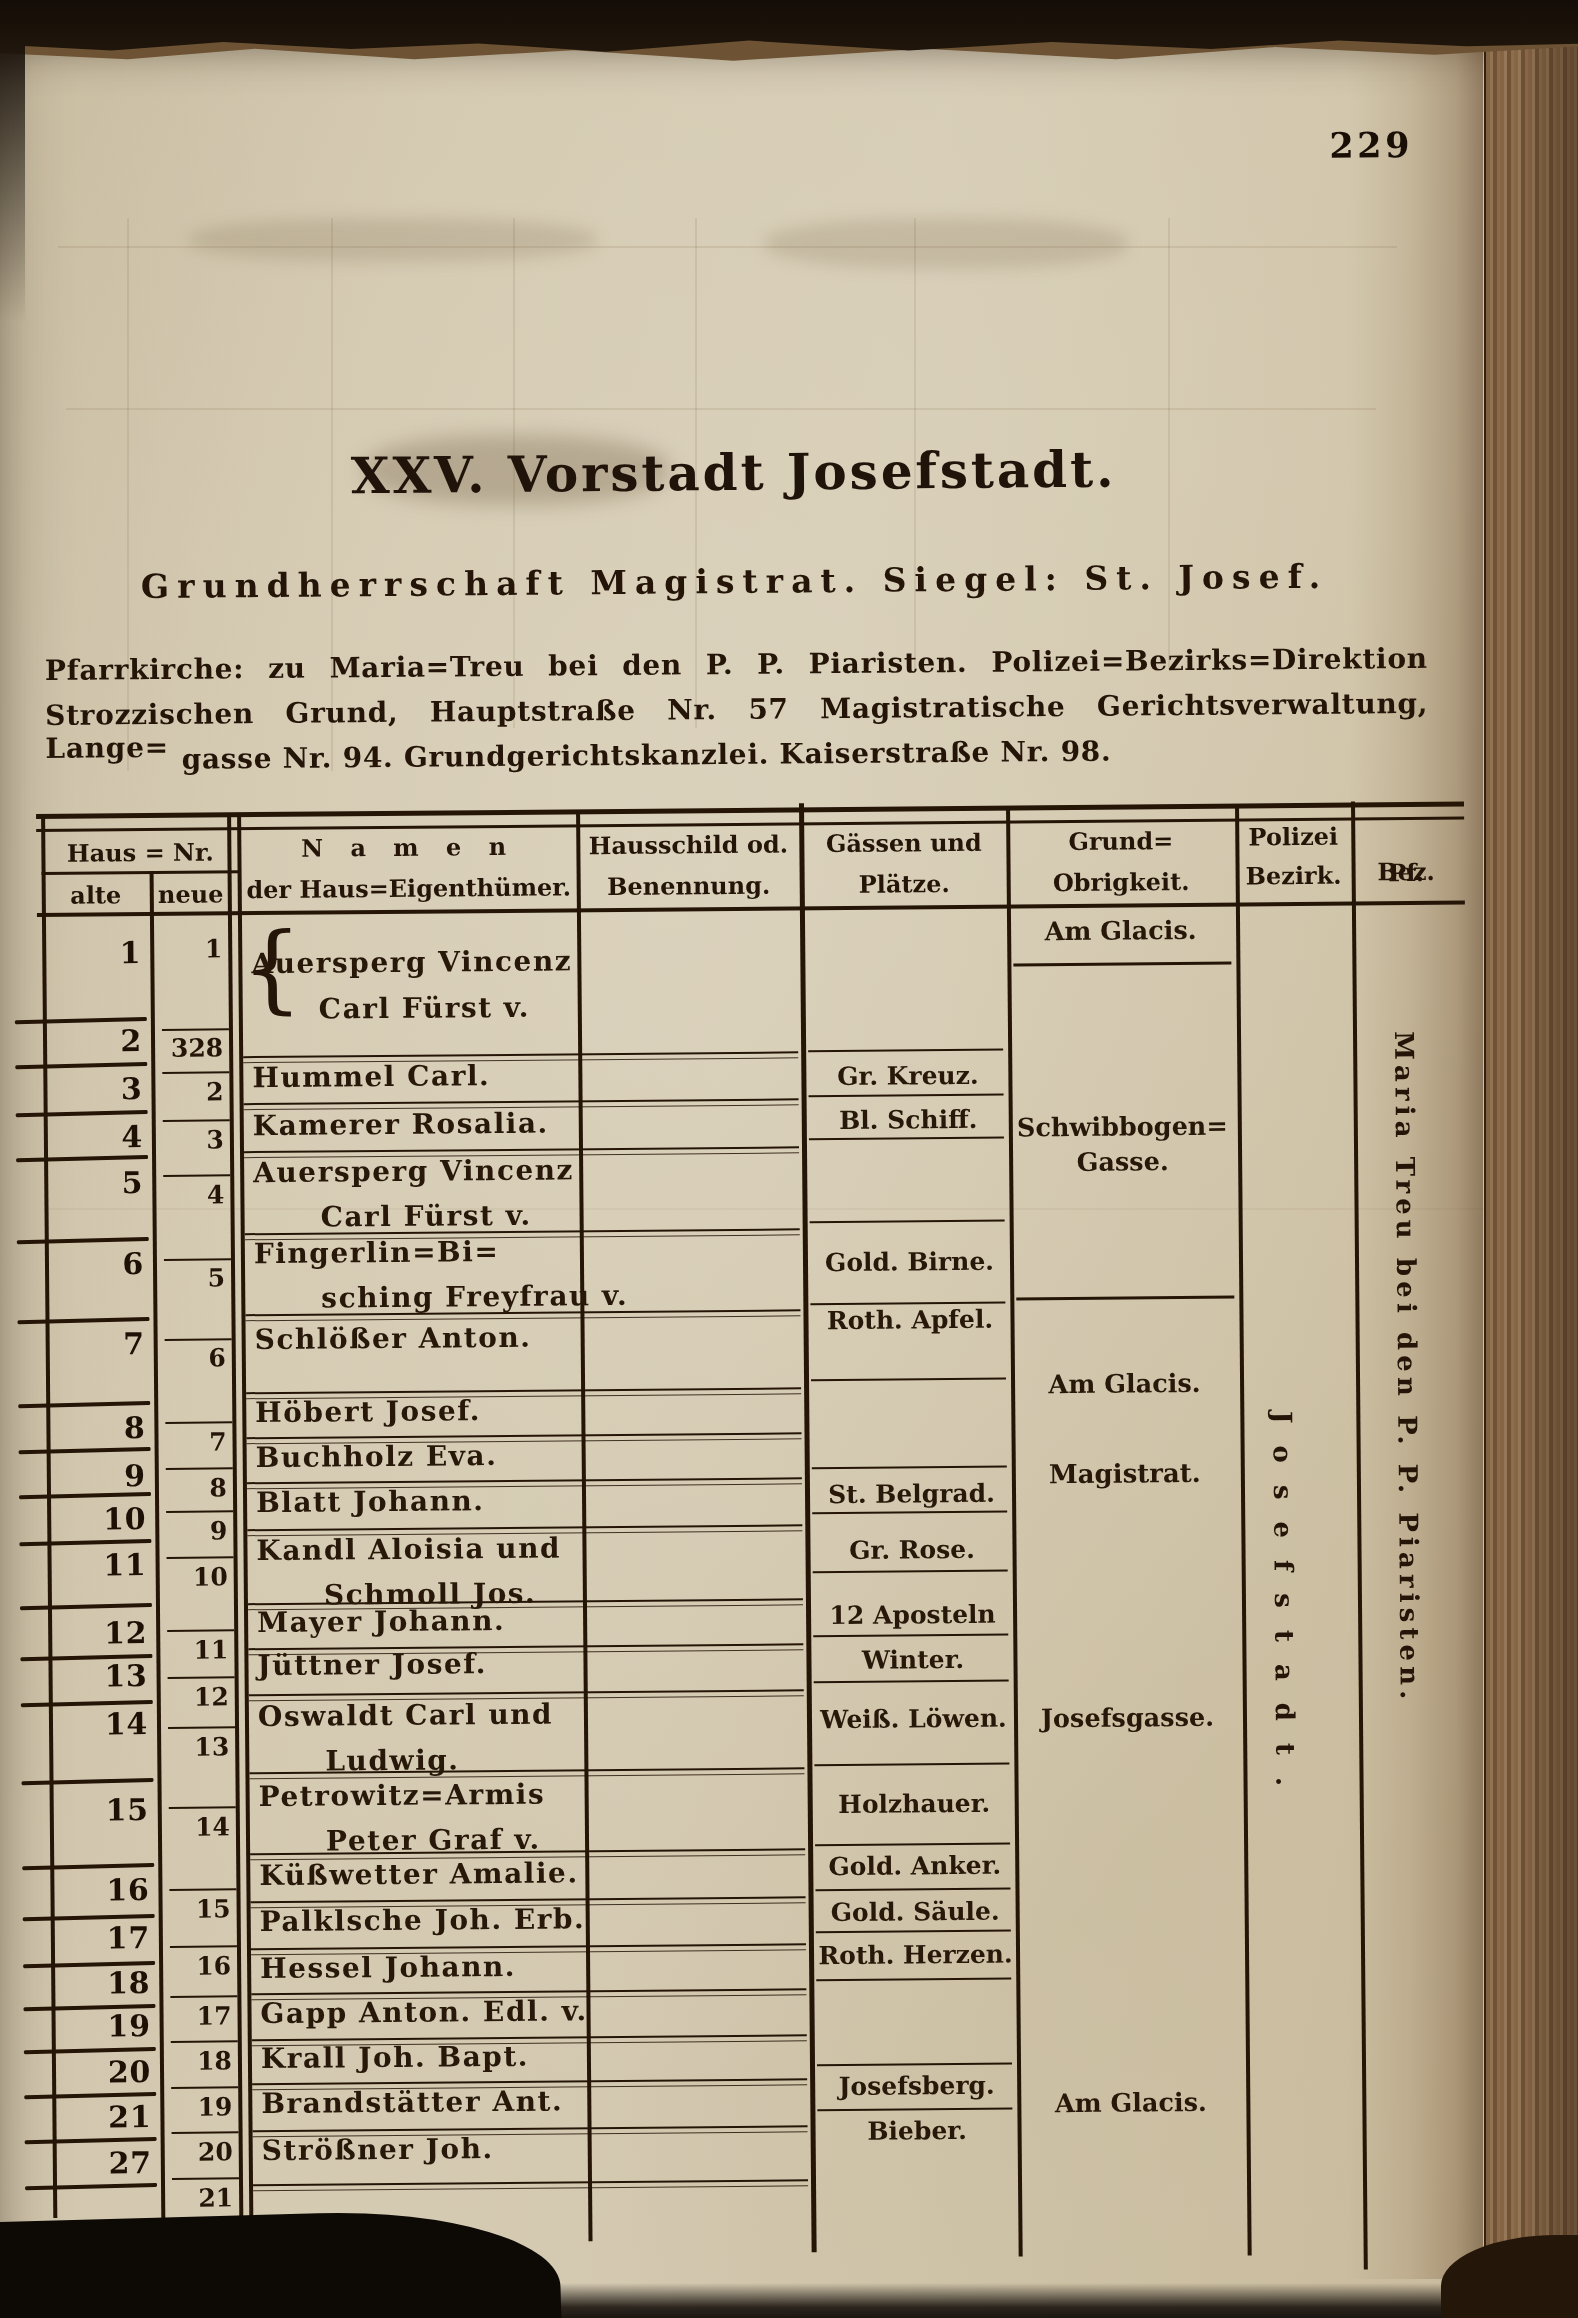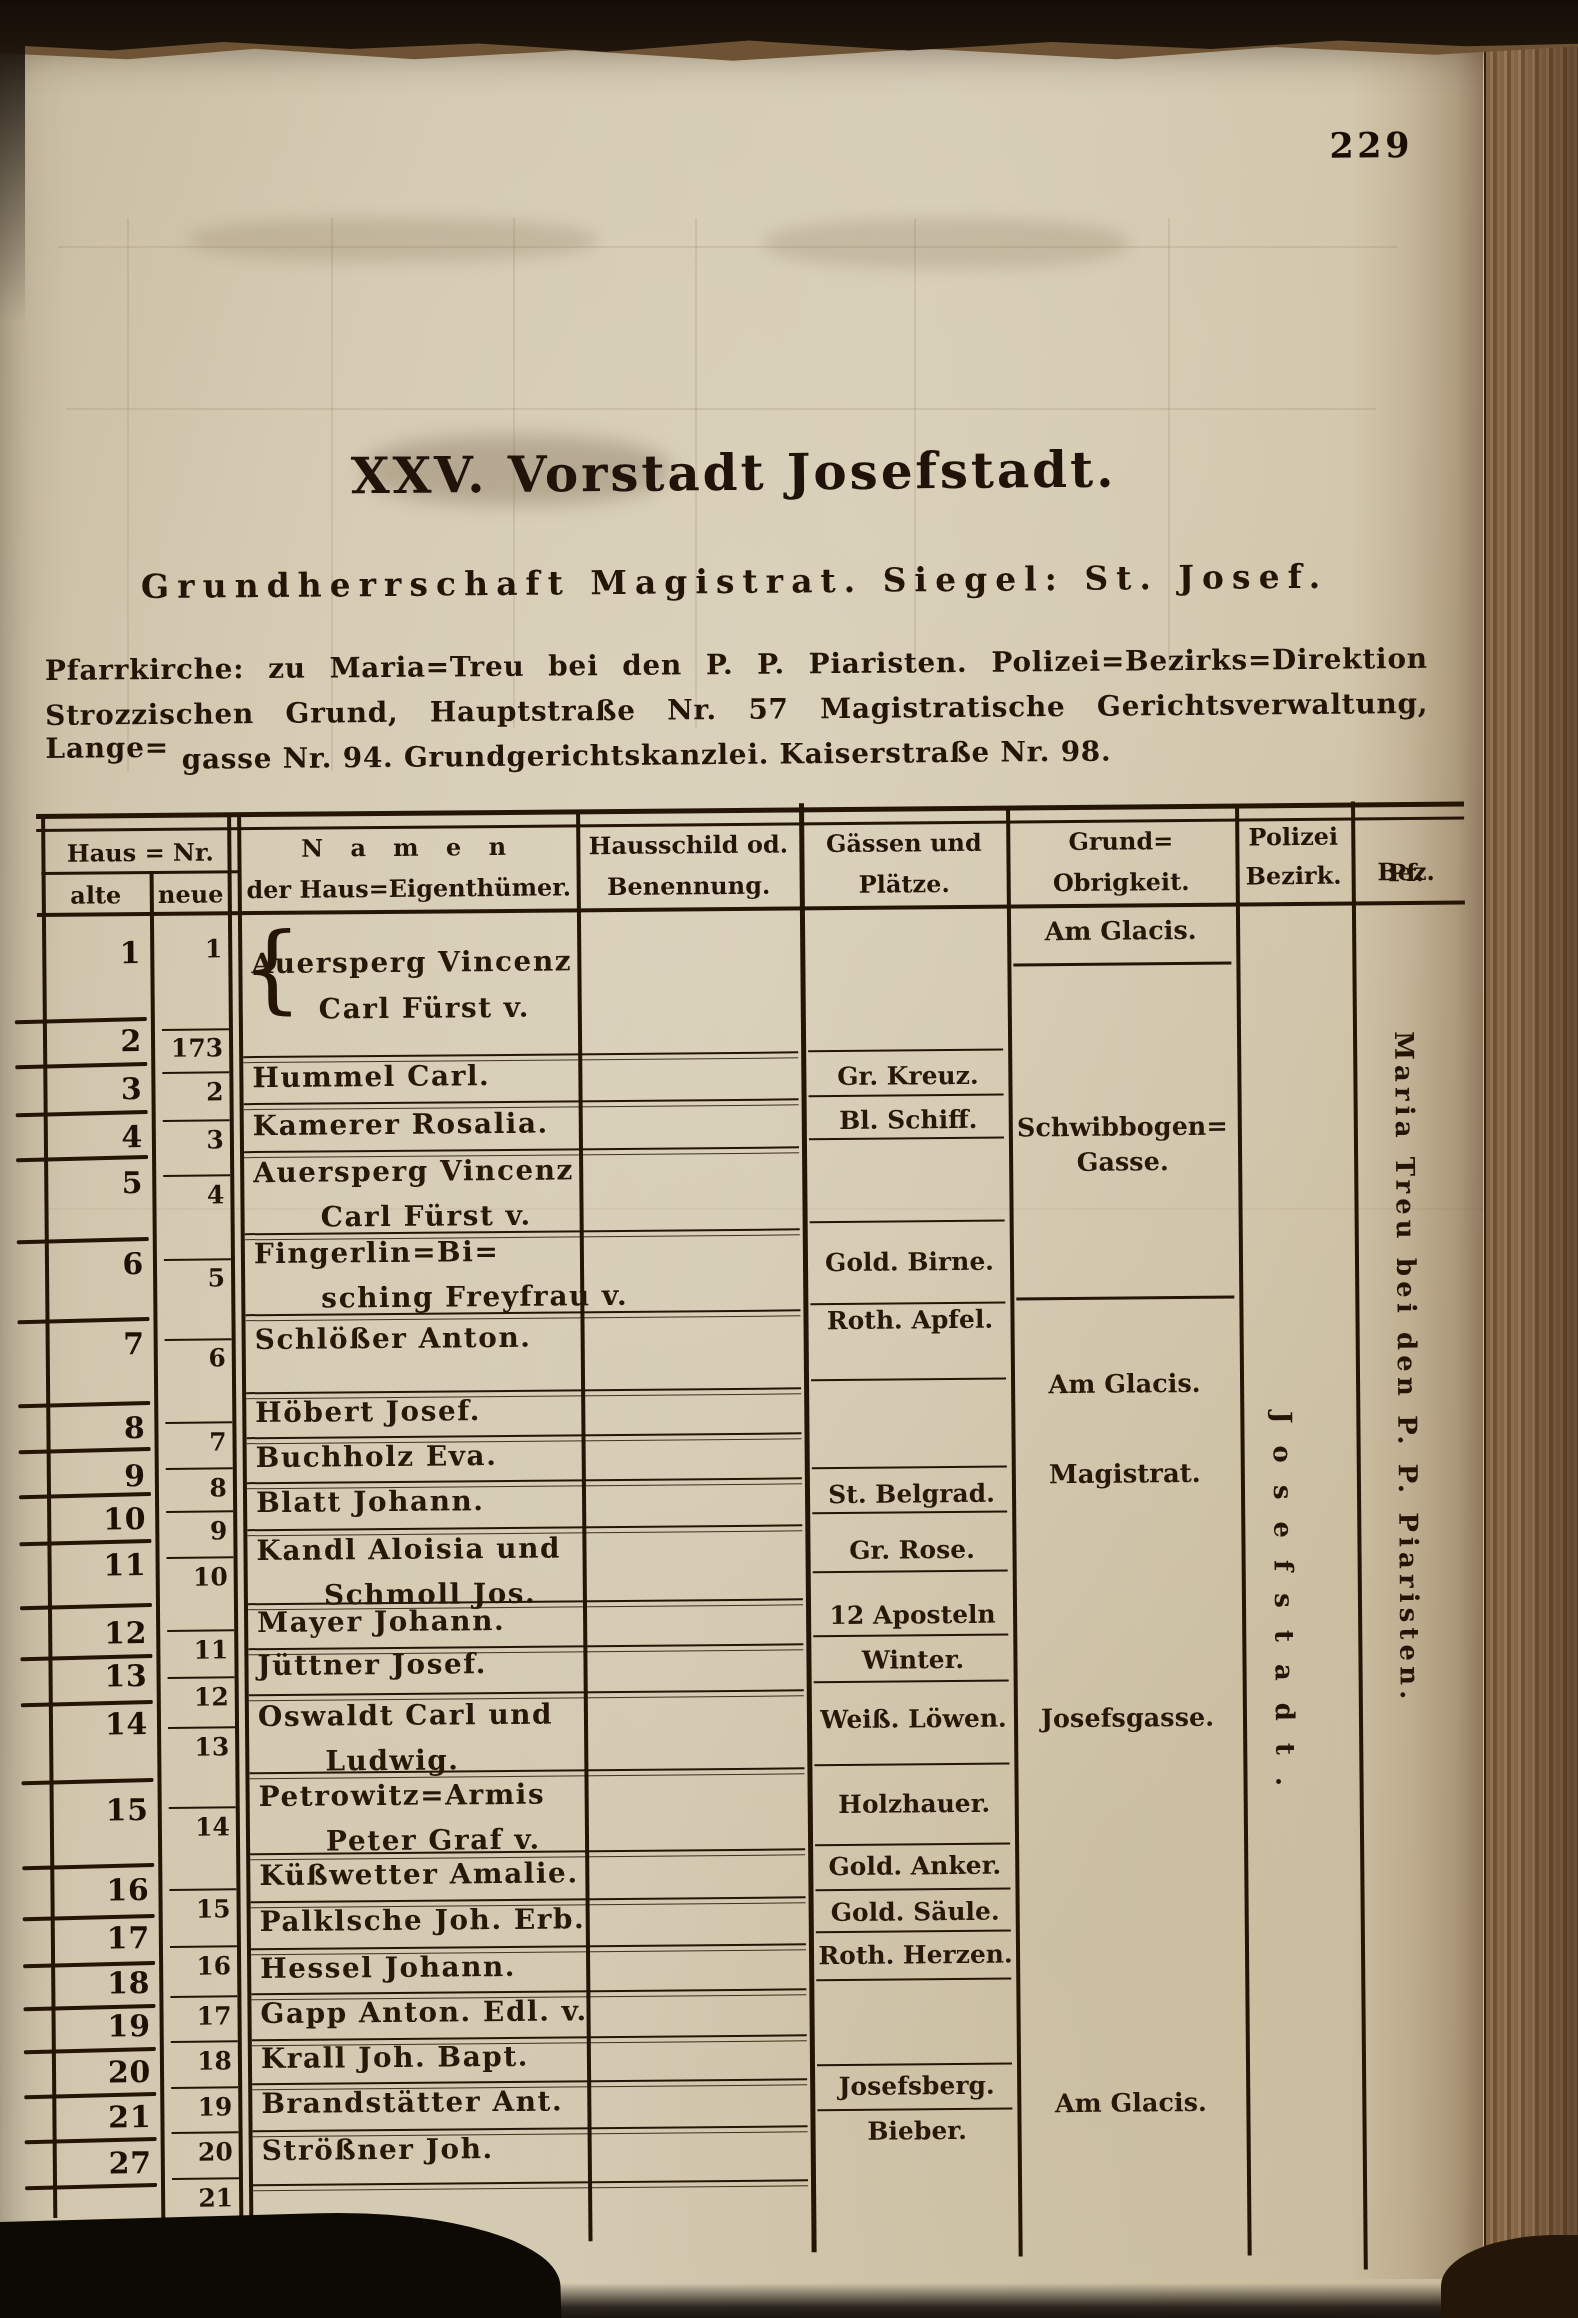--- a/index.html
+++ b/index.html
@@ -234,21 +234,21 @@
         <div class="abs ink num-n" style="left: 57px; top: 1701px; width: 89px;">14</div>
         <div class="abs ink num-n" style="left: 57px; top: 1787px; width: 89px;">15</div>
         <div class="abs ink num-n" style="left: 57px; top: 1867px; width: 89px;">16</div>
         <div class="abs ink num-n" style="left: 57px; top: 1915px; width: 89px;">17</div>
         <div class="abs ink num-n" style="left: 57px; top: 1960px; width: 89px;">18</div>
         <div class="abs ink num-n" style="left: 57px; top: 2003px; width: 89px;">19</div>
         <div class="abs ink num-n" style="left: 57px; top: 2049px; width: 89px;">20</div>
         <div class="abs ink num-n" style="left: 57px; top: 2094px; width: 89px;">21</div>
         <div class="abs ink num-n" style="left: 57px; top: 2140px; width: 89px;">27</div>
         <div class="abs ink num-a" style="left: 160px; top: 930px; width: 67px;">1</div>
-        <div class="abs ink num-a" style="left: 160px; top: 1029px; width: 67px;">173</div>
+        <div class="abs ink num-a" style="left: 160px; top: 1029px; width: 67px;">328</div>
         <div class="abs ink num-a" style="left: 160px; top: 1073px; width: 67px;">2</div>
         <div class="abs ink num-a" style="left: 160px; top: 1121px; width: 67px;">3</div>
         <div class="abs ink num-a" style="left: 160px; top: 1176px; width: 67px;">4</div>
         <div class="abs ink num-a" style="left: 160px; top: 1259px; width: 67px;">5</div>
         <div class="abs ink num-a" style="left: 160px; top: 1339px; width: 67px;">6</div>
         <div class="abs ink num-a" style="left: 160px; top: 1423px; width: 67px;">7</div>
         <div class="abs ink num-a" style="left: 160px; top: 1469px; width: 67px;">8</div>
         <div class="abs ink num-a" style="left: 160px; top: 1512px; width: 67px;">9</div>
         <div class="abs ink num-a" style="left: 160px; top: 1558px; width: 67px;">10</div>
         <div class="abs ink num-a" style="left: 160px; top: 1631px; width: 67px;">11</div>

